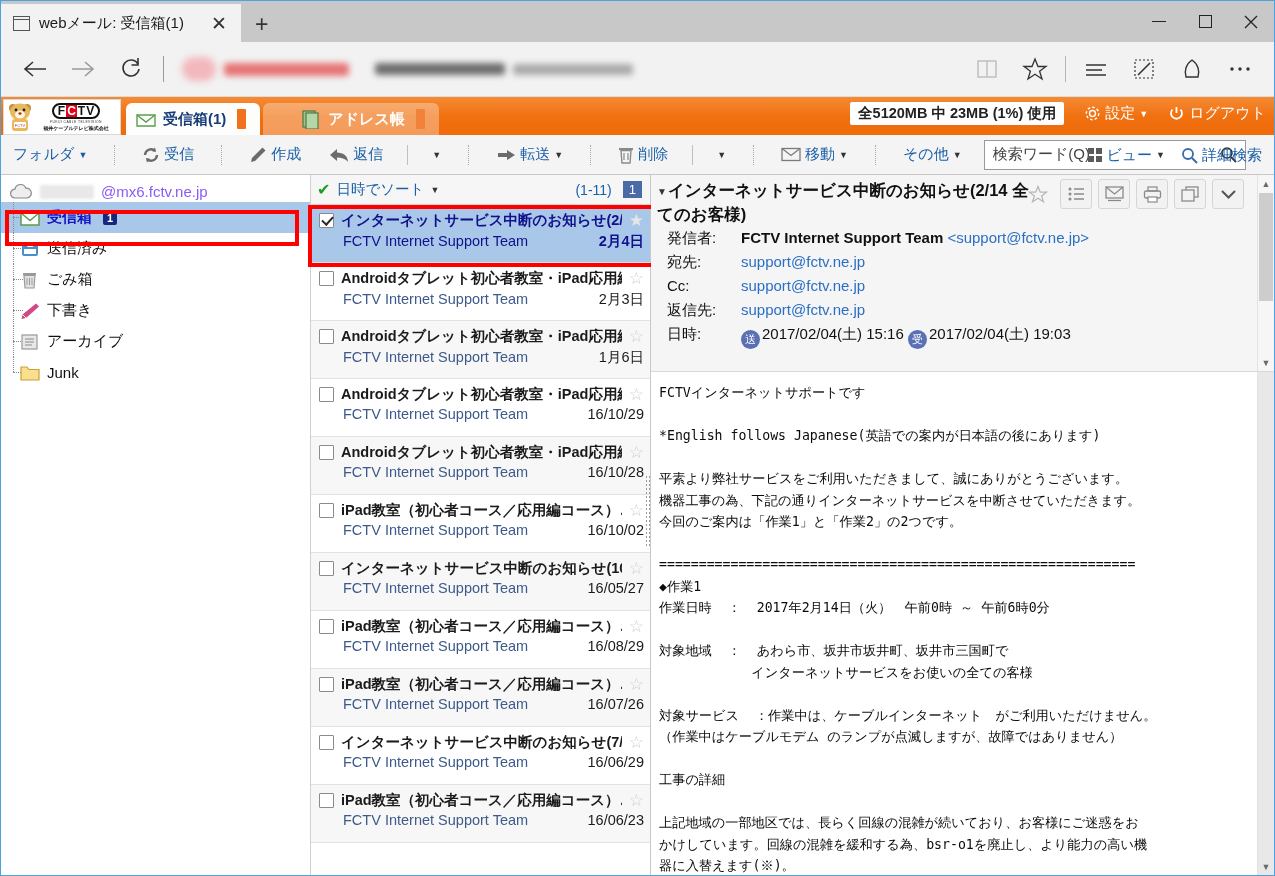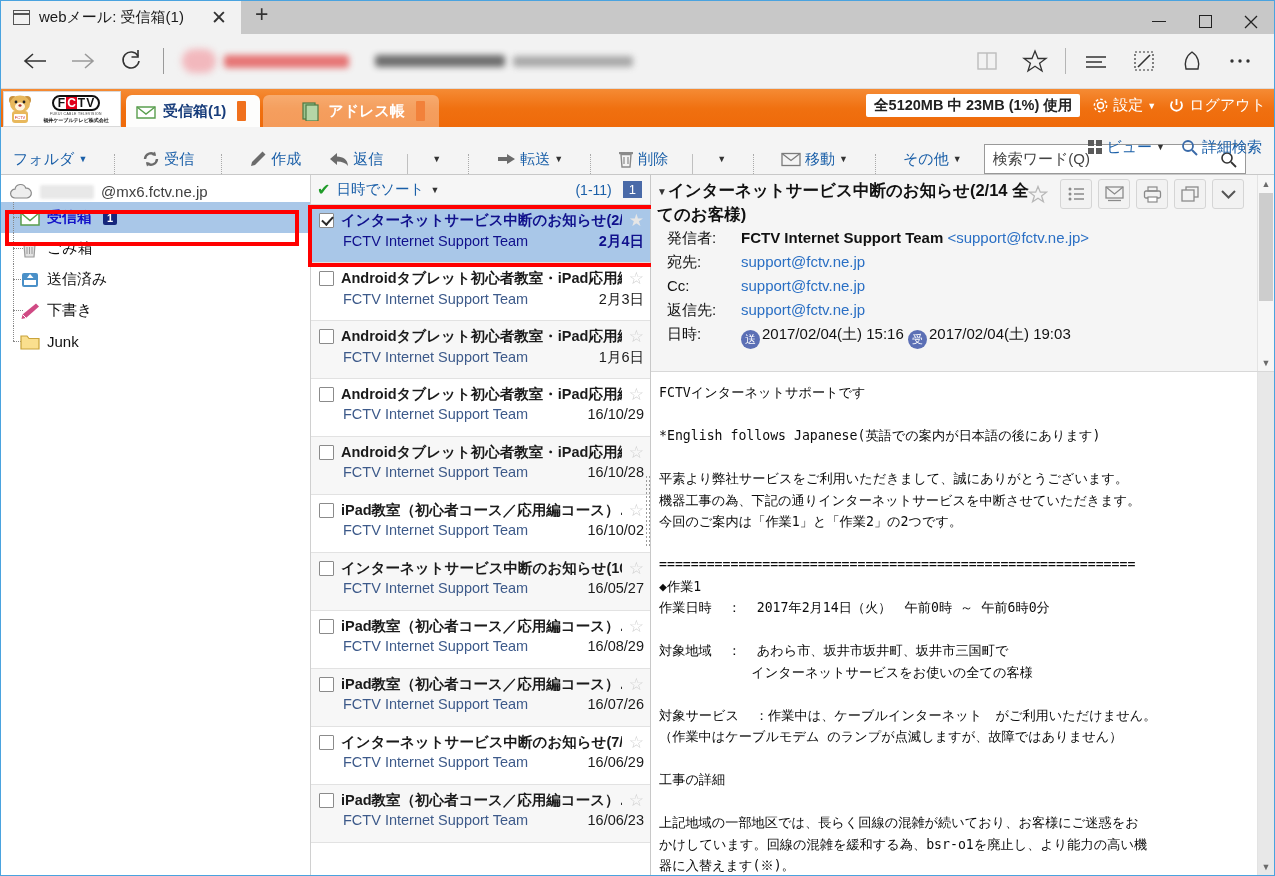--- a/index.html
+++ b/index.html
@@ -13,24 +13,24 @@
   .app {
     position: relative;
     width: 1275px; height: 876px;
     border: 1px solid #4aa3df;
     background: #fff;
     overflow: hidden;
   }
 
   
   .tabstrip {
-    height: 33px;
+    height: 41px;
     background: #c8c8c8;
     display: flex;
-    align-items: center;
+    align-items: flex-end;
     position: relative;
   }
   .btab {
     height: 38px;
     width: 240px;
     background: #f2f2f2;
     display: flex;
     align-items: center;
     padding: 0 6px 0 12px;
     font-size: 15px;
@@ -147,36 +147,36 @@
   .ftab.inactive { background: rgba(255,255,255,.33); color: #ffffff; padding-left: 39px; }
   .ftab .bar-accent {
     width: 9px; height: 20px; background: #f0701c; border-radius: 1px; margin-left: 4px;
   }
   .ftab.inactive .bar-accent { background: #f2813a; }
   .inbox-ico { width: 20px; height: 16px; position: relative; flex: none; }
   .book-ico { width: 19px; height: 20px; position: relative; flex: none; }
 
   .fbar-right {
     position: absolute; right: 8px; top: 5px;
-    display: flex; align-items: center; gap: 12px; padding-left: 9px;
+    display: flex; align-items: center; gap: 20px; padding-left: 9px;
   }
   .quota {
     background: #fff; color: #222;
     font-size: 14.5px; font-weight: bold;
     padding: 2px 8px; border-radius: 2px;
     white-space: nowrap;
   }
   .fbtn { color: #fff; font-size: 15px; display: flex; align-items: center; gap: 4px; white-space: nowrap;}
 
   
   .toolbar {
-    height: 48px;
+    height: 40px;
     background: #f4f4f4;
     border-bottom: 1px solid #c8c8c8;
-    display: flex; align-items: flex-end;
+    display: flex; align-items: center;
     padding: 0 6px;
     position: relative;
     gap: 16px;
   }
   .tb {
     display: flex; align-items: center; gap: 4px;
     color: #1a5fa8; font-size: 15px;
     padding: 0 6px; height: 30px;
     white-space: nowrap;
   }
@@ -212,21 +212,21 @@
   .pane-folders {
     width: 310px; flex: none;
     background: #fff;
     border-right: 1px solid #d0d0d0;
     position: relative;
     padding-top: 6px;
   }
   .acct {
     display: flex; align-items: center; gap: 7px;
     padding: 2px 6px 2px 8px;
-    font-size: 15px; color: #404040;
+    font-size: 15px; color: #8b5cf6;
   }
   .cloud-ico { width: 24px; height: 17px; flex: none; position: relative;}
   .acct-blur {
     display:inline-block; width: 54px; height: 14px;
     background: #e8e8e8; border-radius: 2px; filter: blur(1.5px);
     vertical-align: middle;
   }
   .folder {
     display: flex; align-items: center; gap: 6px;
     height: 31px;
@@ -672,53 +672,64 @@
         </span>
         <span>受信箱</span>
         <span class="badge-count">1</span>
       </div>
 
       <div class="folder">
         <span class="tree-line"></span>
           <span class="tree-elbow"></span>
         <span class="fico">
           <svg width="22" height="18" viewBox="0 0 22 18">
+              <rect x="3" y="2" width="16" height="14" rx="2" fill="#4a90c8"></rect>
+              <path d="M5 9 H17 V14 H5 Z" fill="#fff"></path>
+              <path d="M11 3 L14.5 7 H8 Z" fill="#fff"></path>
+            </svg>
+        </span>
+        <span>送信済み</span>
+      </div>
+
+      <div class="folder">
+        <span class="tree-line"></span>
+          <span class="tree-elbow"></span>
+        <span class="fico">
+          <svg width="22" height="18" viewBox="0 0 22 18">
               <rect x="4" y="2" width="13" height="2" fill="#9a9a9a"></rect>
               <path d="M5 4.5 H16 L15 17 H6 Z" fill="#e2e2e2" stroke="#9a9a9a" stroke-width="1.2"></path>
               <path d="M8 7 V14 M10.5 7 V14 M13 7 V14" stroke="#9a9a9a" stroke-width="1"></path>
             </svg>
         </span>
         <span>ごみ箱</span>
-      </div>
-
-      <div class="folder">
-        <span class="tree-line"></span>
-          <span class="tree-elbow"></span>
-        <span class="fico">
-          <svg width="22" height="18" viewBox="0 0 22 18">
-              <rect x="3" y="2" width="16" height="14" rx="2" fill="#4a90c8"></rect>
-              <path d="M5 9 H17 V14 H5 Z" fill="#fff"></path>
-              <path d="M11 3 L14.5 7 H8 Z" fill="#fff"></path>
-            </svg>
-        </span>
-        <span>送信済み</span>
       </div>
 
       <div class="folder">
         <span class="tree-line"></span>
           <span class="tree-elbow"></span>
         <span class="fico">
           <svg width="22" height="18" viewBox="0 0 22 18">
               <path d="M17 1.5 L20 4.5 L7 16 L2.5 17 L3.5 12.5 Z" fill="#d04a84"></path>
               <path d="M3.5 12.5 L7 16" stroke="#fff" stroke-width="1"></path>
             </svg>
         </span>
         <span>下書き</span>
       </div>
 
+      <div class="folder">
+        <span class="tree-line"></span>
+          <span class="tree-elbow"></span>
+        <span class="fico">
+          <svg width="22" height="18" viewBox="0 0 22 18">
+              <rect x="3" y="2" width="15" height="14" fill="#e8e8e8" stroke="#9a9a9a" stroke-width="1.2"></rect>
+              <path d="M6 6 H15 M6 9 H15 M6 12 H13" stroke="#8a8a8a" stroke-width="1.1"></path>
+            </svg>
+        </span>
+        <span>アーカイブ</span>
+      </div>
 
       <div class="folder last">
         <span class="tree-line"></span>
           <span class="tree-elbow"></span>
         <span class="fico">
           <svg width="22" height="18" viewBox="0 0 22 18">
               <path d="M2 3 H8 L10 5.5 H20 V16 H2 Z" fill="#fadf8e" stroke="#c9a33a" stroke-width="1.2"></path>
             </svg>
         </span>
         <span>Junk</span>

